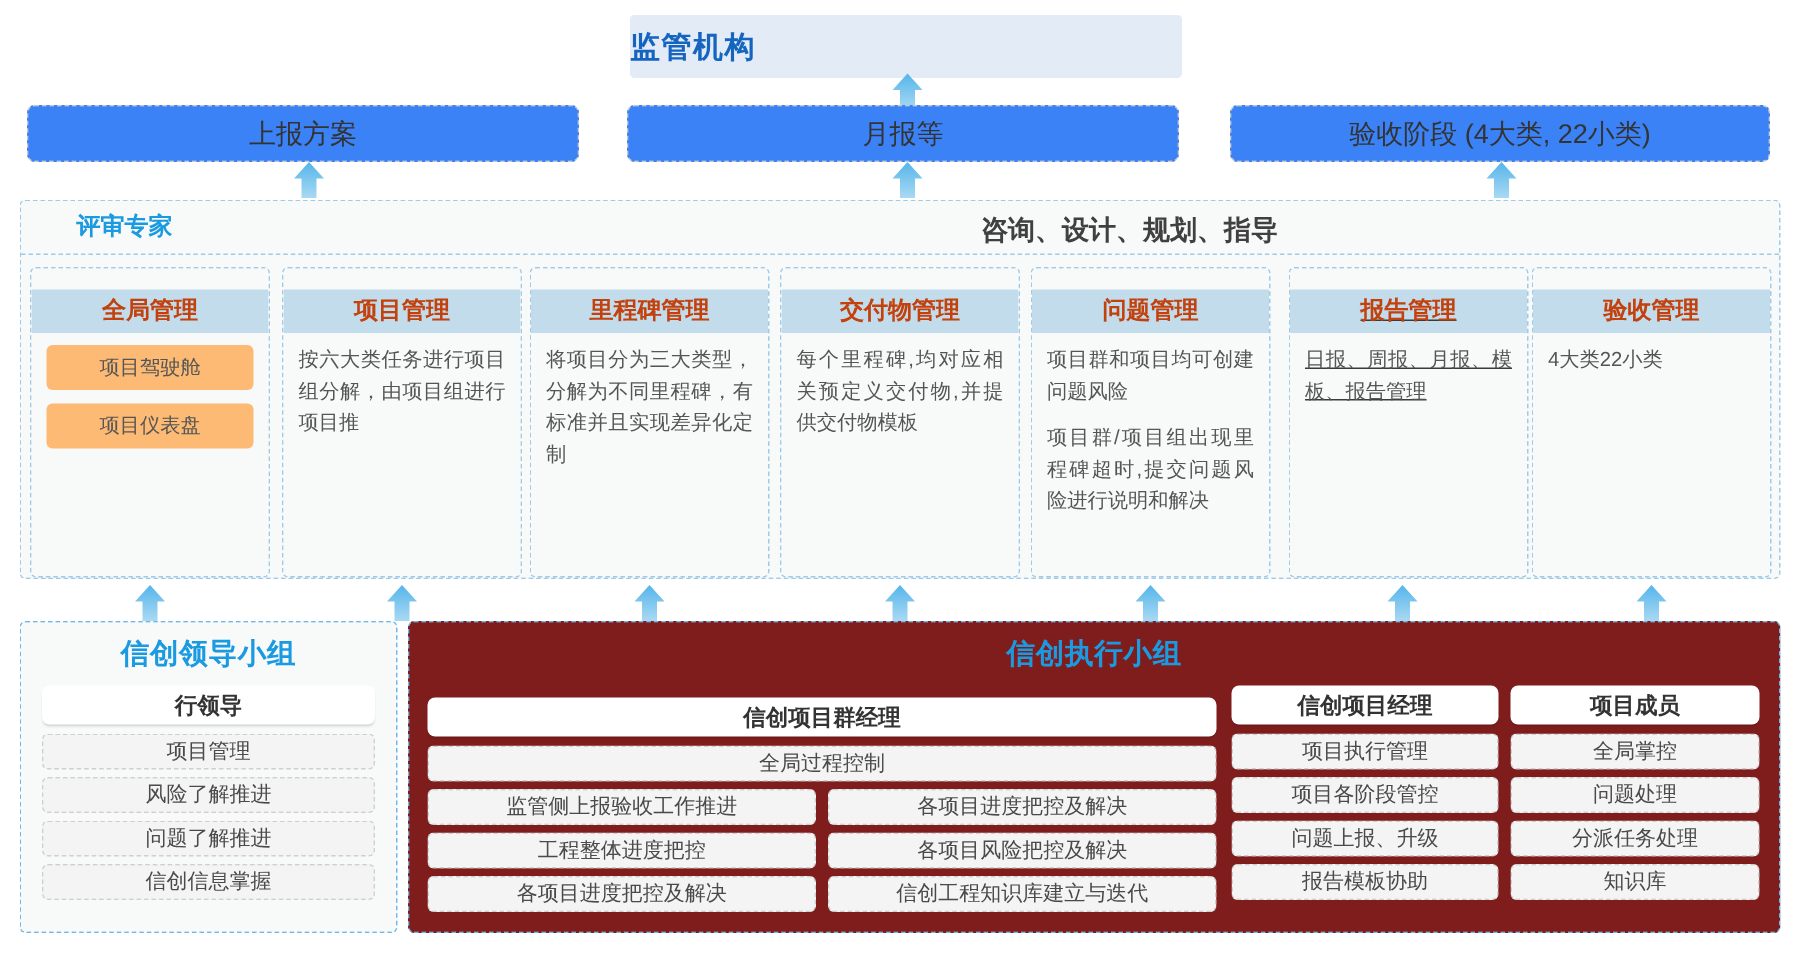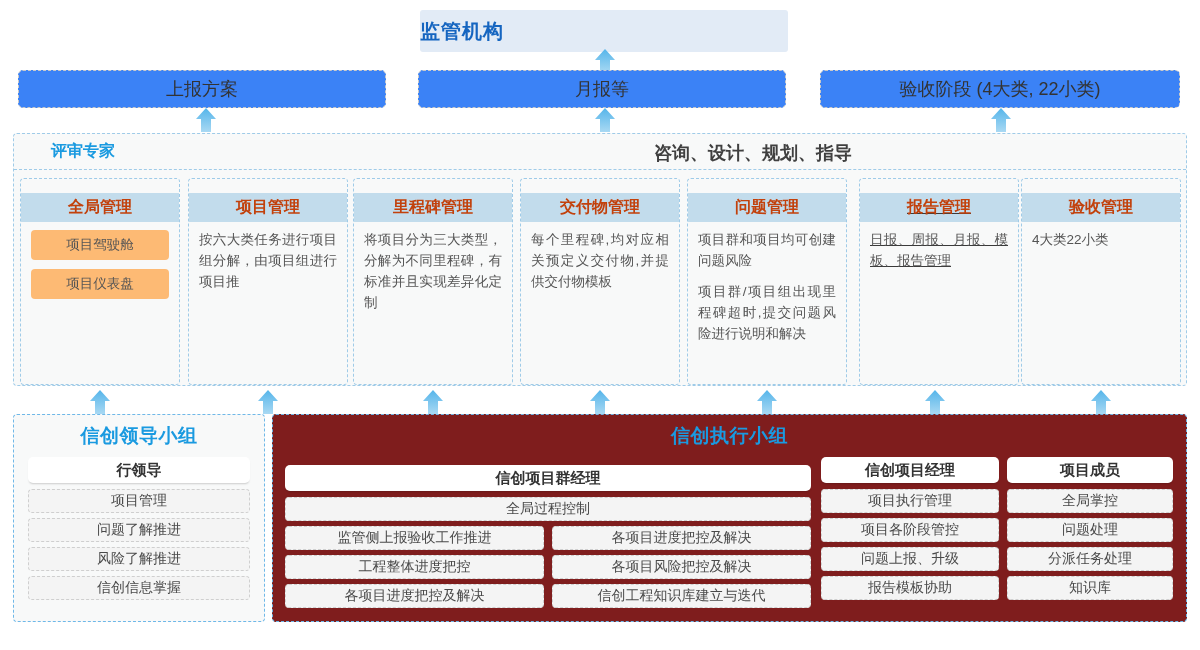--- a/index.html
+++ b/index.html
@@ -380,22 +380,22 @@
     <svg viewBox="0 0 22 26">
         <polygon points="11,1 21,12 16,12 16,25 6,25 6,12 1,12" fill="url(#ag1)"></polygon>
       </svg>
   </div>
 
   <div class="bottom-left">
     <div class="group-title">信创领导小组</div>
     <div class="col-leader">
       <div class="role-head">行领导</div>
       <div class="task-pill">项目管理</div>
+      <div class="task-pill">风险了解推进</div>
       <div class="task-pill">问题了解推进</div>
-      <div class="task-pill">风险了解推进</div>
       <div class="task-pill">信创信息掌握</div>
     </div>
   </div>
 
   <div class="bottom-right">
     <div class="group-title wide">信创执行小组</div>
 
     <div class="pm-group">
       <div class="role-head">信创项目群经理</div>
       <div class="task-pill">全局过程控制</div>

